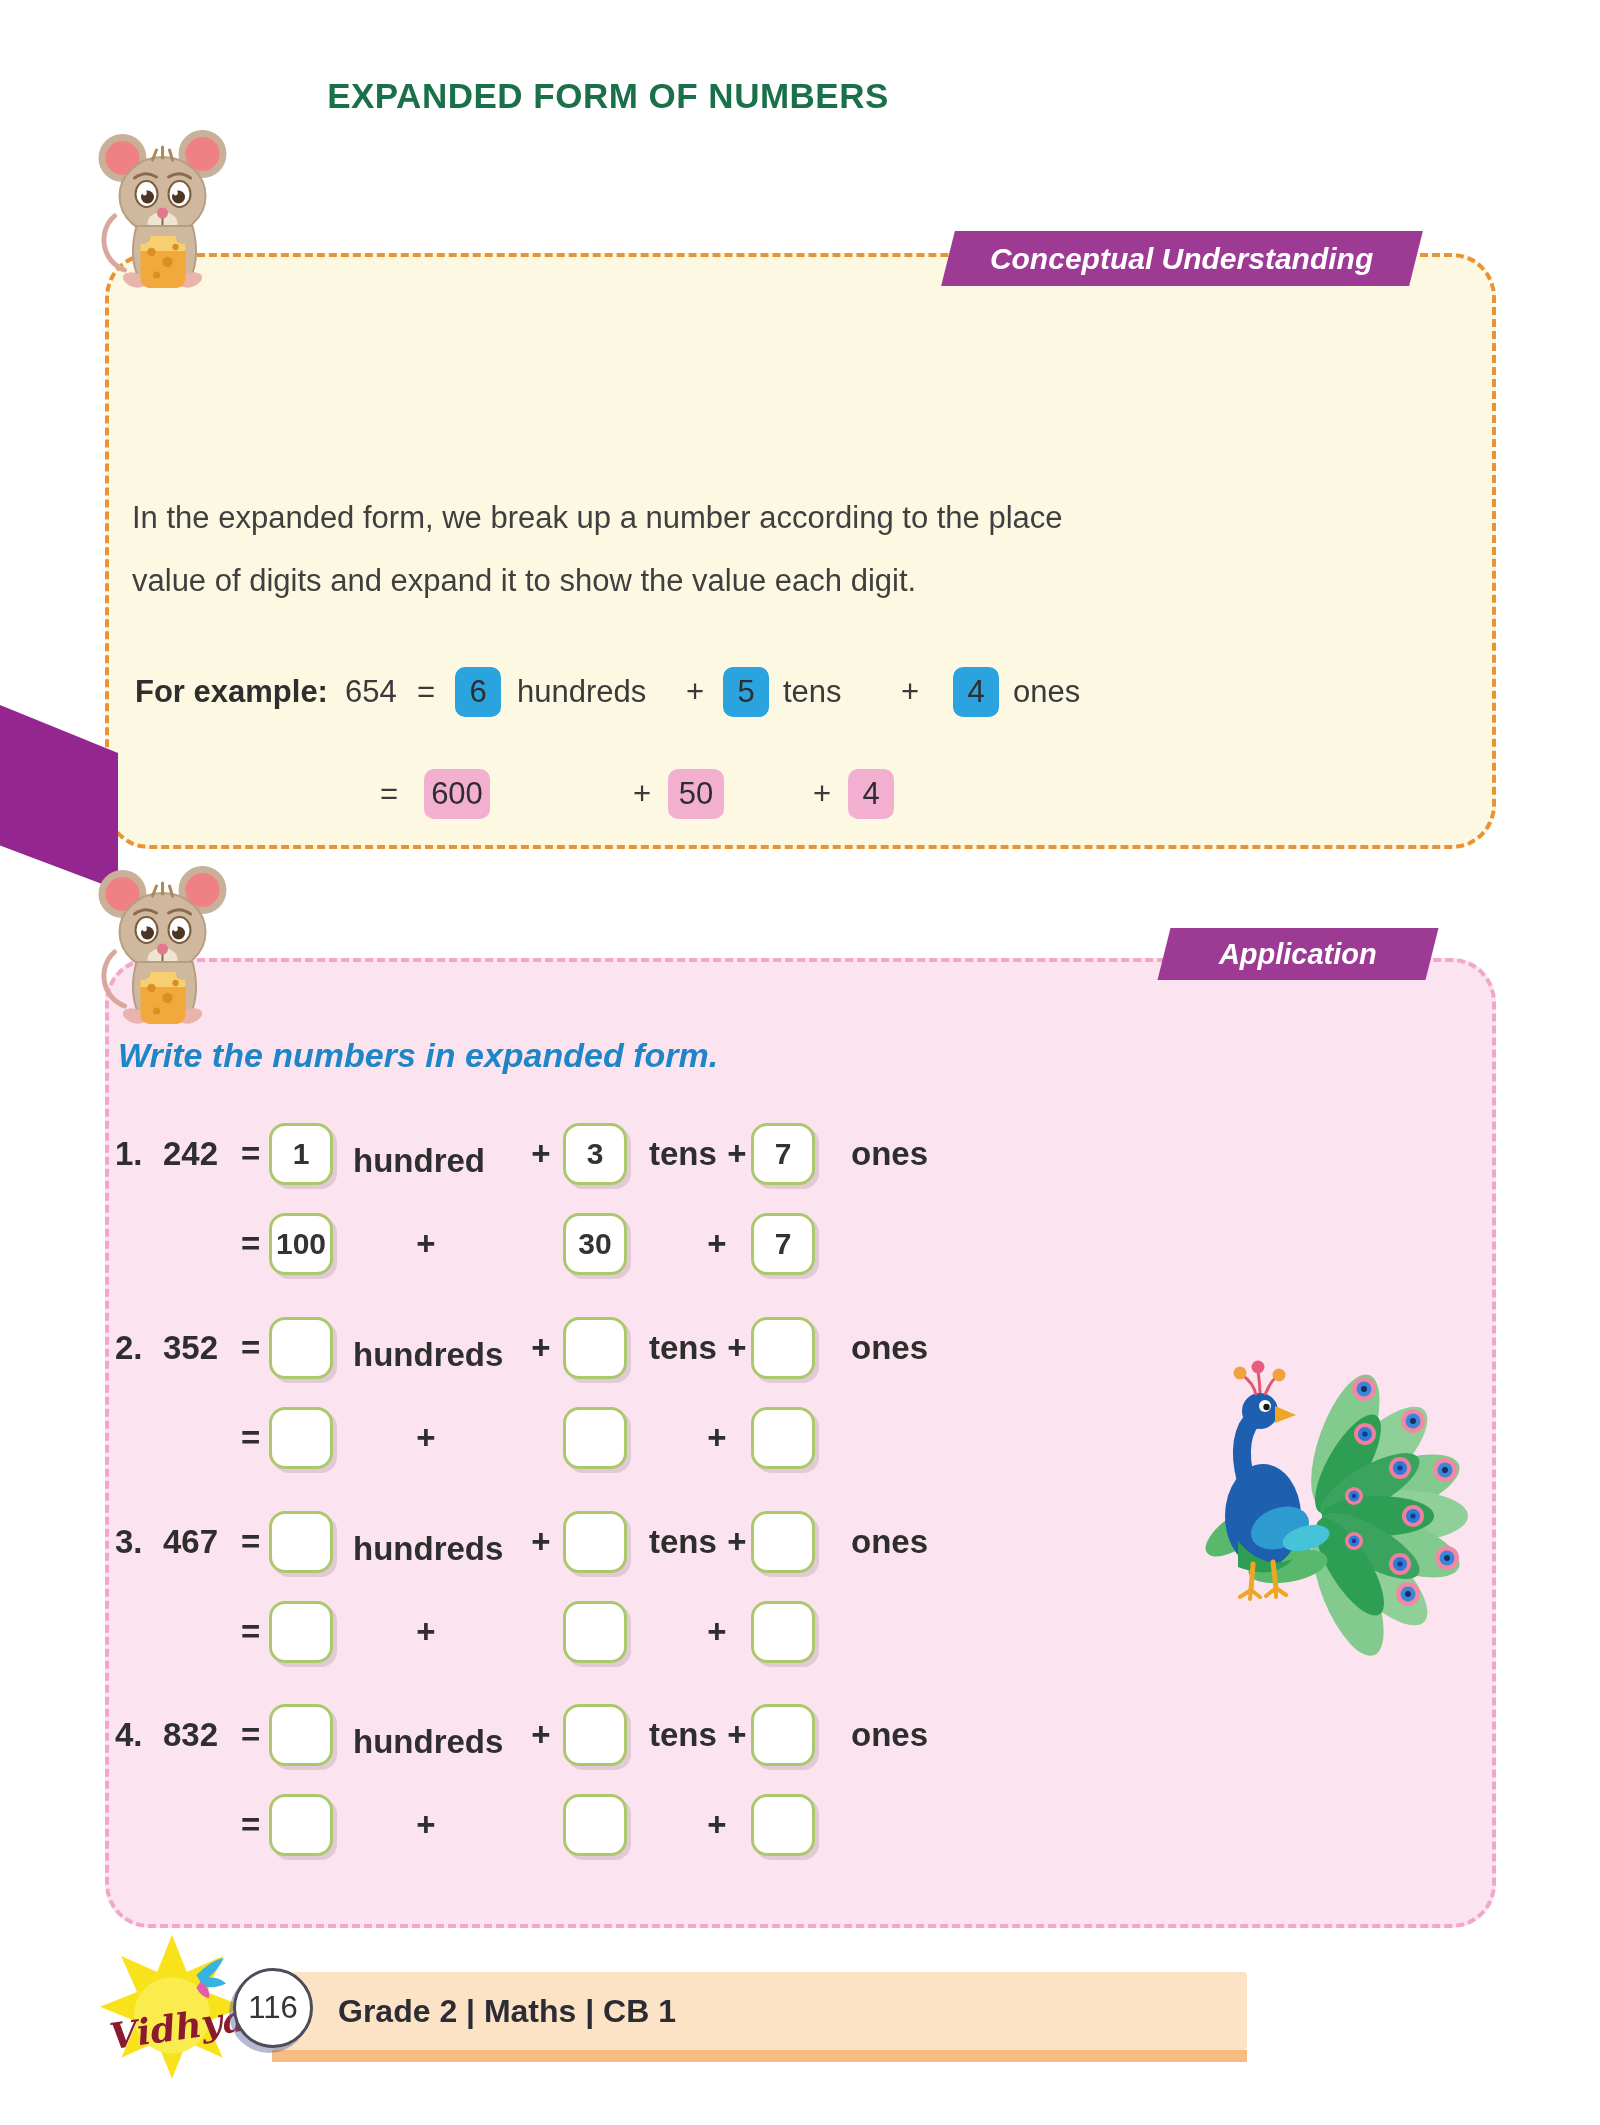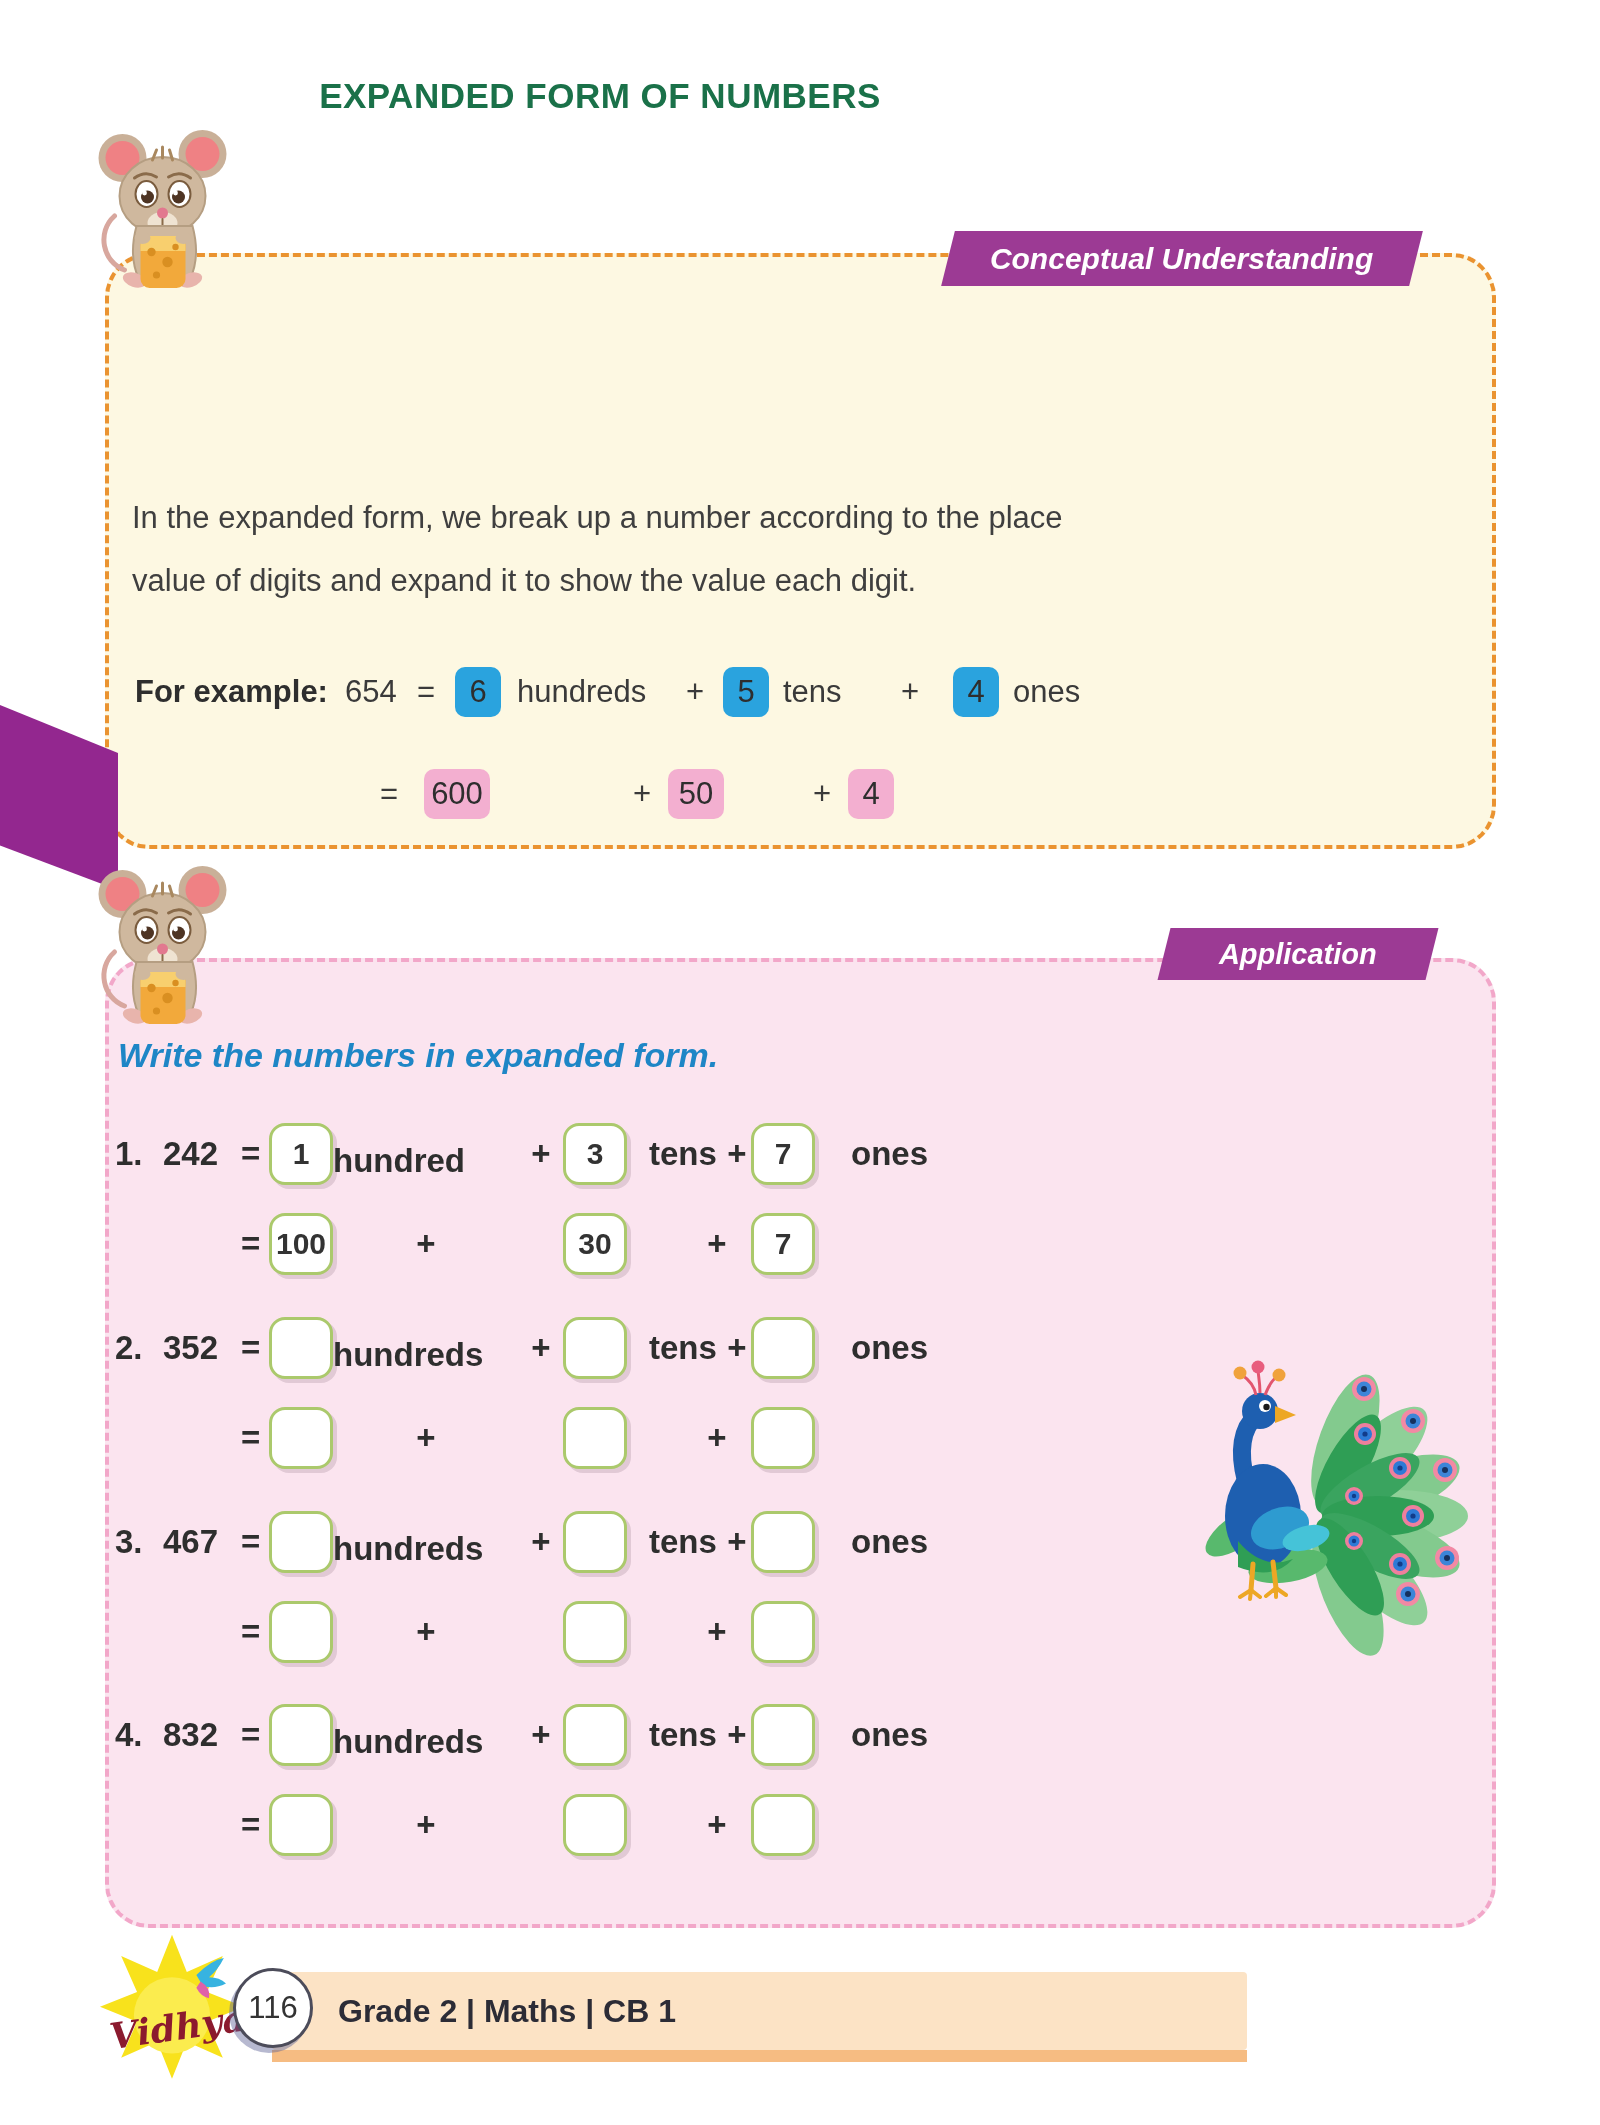--- a/index.html
+++ b/index.html
@@ -1,20 +1,20 @@
 <!DOCTYPE html>
 <html><head>
 <meta charset="utf-8">
 <style>
   html,body{margin:0;padding:0;background:#ffffff;}
   .page{position:relative;width:1600px;height:2125px;background:#ffffff;overflow:hidden;
         font-family:"Liberation Sans",sans-serif;}
 
   
-  .main-title{position:absolute;left:0;top:76px;width:1200px;text-align:center;
+  .main-title{position:absolute;left:8px;top:76px;width:1200px;text-align:center;
     font-size:35px;font-weight:bold;color:#1a7149;letter-spacing:.5px;}
 
   
   .panel{position:absolute;left:105px;width:1383px;border-radius:44px;}
   .panel.cream{top:253px;height:588px;background:#fdf8e2;border:4px dashed #ea9330;}
   .panel.pink {top:958px;height:962px;background:#fbe4ef;border:4px dashed #f2a7c9;}
 
   
   .pill{position:absolute;height:66px;background:#9c3a94;color:#fff;font-weight:bold;
     font-size:36px;display:flex;align-items:center;padding-left:80px;
@@ -62,21 +62,21 @@
   
   .instruction{position:absolute;left:118px;top:1036px;font-size:34px;font-weight:bold;
     font-style:italic;color:#1e86c6;}
 
   .prow{position:absolute;left:115px;display:flex;align-items:center;height:64px;
     font-size:33px;font-weight:bold;color:#2e2e2e;}
   .cell{display:inline-block;box-sizing:border-box;}
   .c-num{width:48px;}
   .c-val{width:78px;}
   .c-eq{width:28px;}
-  .c-wordh{width:186px;margin-top:14px;}
+  .c-wordh{width:186px;padding-left:20px;margin-top:14px;}
   .c-plus{width:44px;text-align:center;}
   .c-wordt{width:96px;padding-left:22px;}
   .c-plus2{width:28px;text-align:center;}
   .c-wordo{padding-left:36px;}
   .c-sp{width:126px;}
   .c-bplus1{width:186px;text-align:center;}
   .c-bsp{width:44px;}
   .c-bplus2{width:124px;text-align:center;padding-left:56px;}
   .abox{display:inline-flex;align-items:center;justify-content:center;width:64px;height:62px;
     background:#ffffff;border:3px solid #abc96c;border-radius:16px;box-sizing:border-box;

